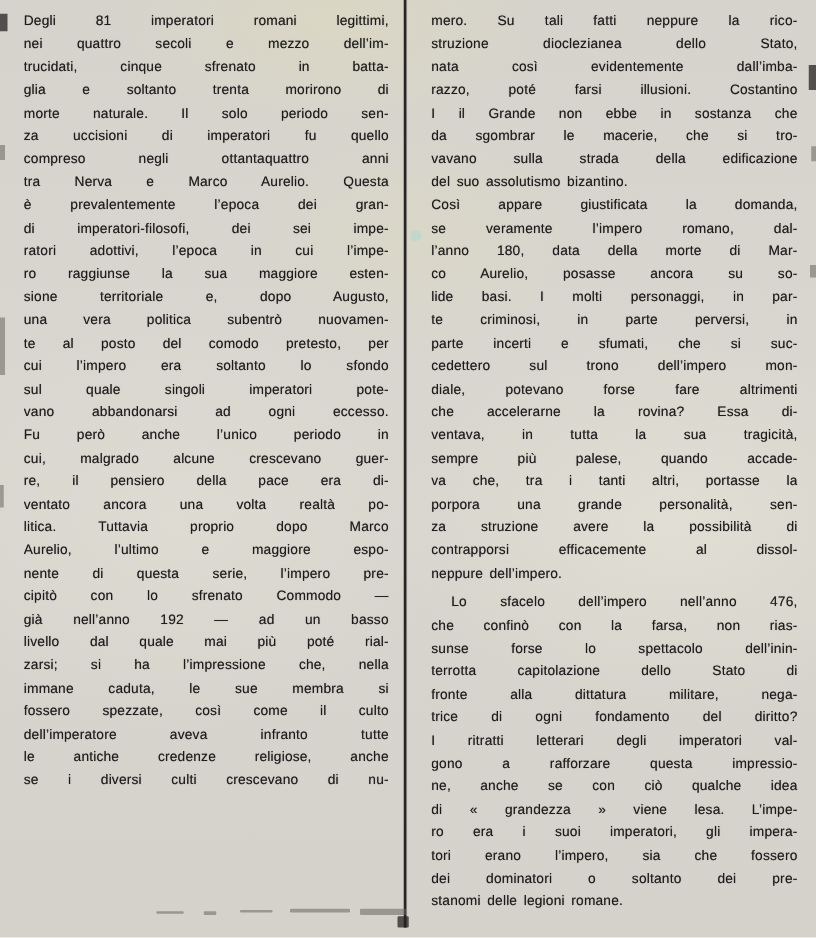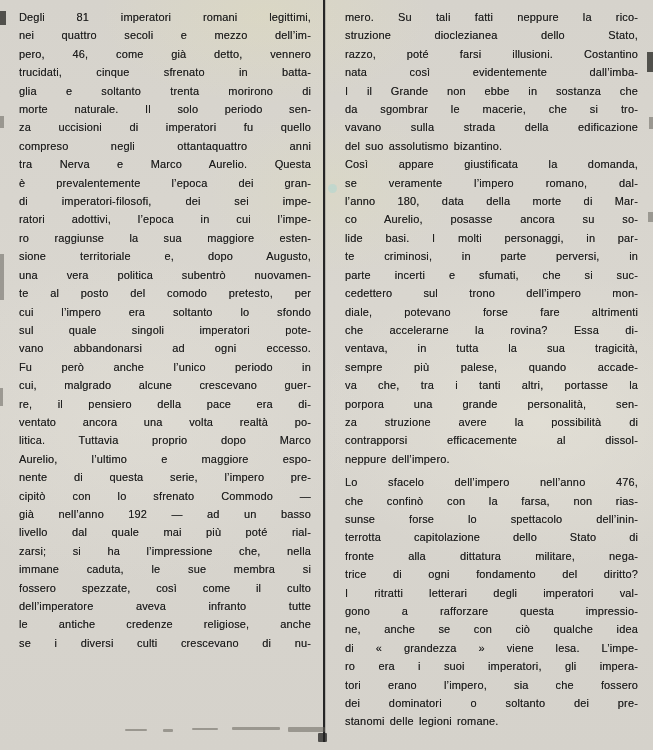--- a/index.html
+++ b/index.html
@@ -32,21 +32,21 @@
   #col-left  { left: 19px;  width: 292px; }
   #col-right { left: 345px; width: 293px; }
   .line {
     text-align: justify;
     text-align-last: justify;
     white-space: normal;
     overflow: hidden;
     height: 18.42px;
   }
   .line.flush { text-align-last: left; word-spacing: 2px; }
-  .line.para-gap { margin-top: 5px; }
+  .line.para-gap { margin-top: 5px; margin-left: 16px; }
   .divider {
     position: absolute;
     left: 323px;
     top: 0;
     width: 2px;
     height: 742px;
     background: var(--rule, #262626);
     box-shadow: 0.5px 0 0.6px rgba(40,40,40,.4);
   }
   .divider-foot {
@@ -73,21 +73,20 @@
     border-radius: 50%;
     background: rgba(150,215,215,.35);
   }
 </style>
 </head>
 <body style="--ink: #1c1c1c; --rule: #262626;">
 
 <div class="column" id="col-left">
     <div class="line">Degli 81 imperatori romani legittimi,</div>
     <div class="line">nei quattro secoli e mezzo dell’im-</div>
-    <div class="line">pero, 46, come già detto, vennero</div>
     <div class="line">trucidati, cinque sfrenato in batta-</div>
     <div class="line">glia e soltanto trenta morirono di</div>
     <div class="line">morte naturale. Il solo periodo sen-</div>
     <div class="line">za uccisioni di imperatori fu quello</div>
     <div class="line">compreso negli ottantaquattro anni</div>
     <div class="line">tra Nerva e Marco Aurelio. Questa</div>
     <div class="line">è prevalentemente l’epoca dei gran-</div>
     <div class="line">di imperatori-filosofi, dei sei impe-</div>
     <div class="line">ratori adottivi, l’epoca in cui l’impe-</div>
     <div class="line">ro raggiunse la sua maggiore esten-</div>
@@ -114,22 +113,22 @@
     <div class="line">le antiche credenze religiose, anche</div>
     <div class="line">se i diversi culti crescevano di nu-</div>
   </div>
 
 <div class="divider" style="background: rgb(38, 38, 38);"></div>
 <div class="divider-foot"></div>
 
 <div class="column" id="col-right">
     <div class="line">mero. Su tali fatti neppure la rico-</div>
     <div class="line">struzione dioclezianea dello Stato,</div>
+    <div class="line">nata così evidentemente dall’imba-</div>
     <div class="line">razzo, poté farsi illusioni. Costantino</div>
-    <div class="line">nata così evidentemente dall’imba-</div>
     <div class="line">I il Grande non ebbe in sostanza che</div>
     <div class="line">da sgombrar le macerie, che si tro-</div>
     <div class="line">vavano sulla strada della edificazione</div>
     <div class="line flush">del suo assolutismo bizantino.</div>
     <div class="line">Così appare giustificata la domanda,</div>
     <div class="line">se veramente l’impero romano, dal-</div>
     <div class="line">l’anno 180, data della morte di Mar-</div>
     <div class="line">co Aurelio, posasse ancora su so-</div>
     <div class="line">lide basi. I molti personaggi, in par-</div>
     <div class="line">te criminosi, in parte perversi, in</div>

